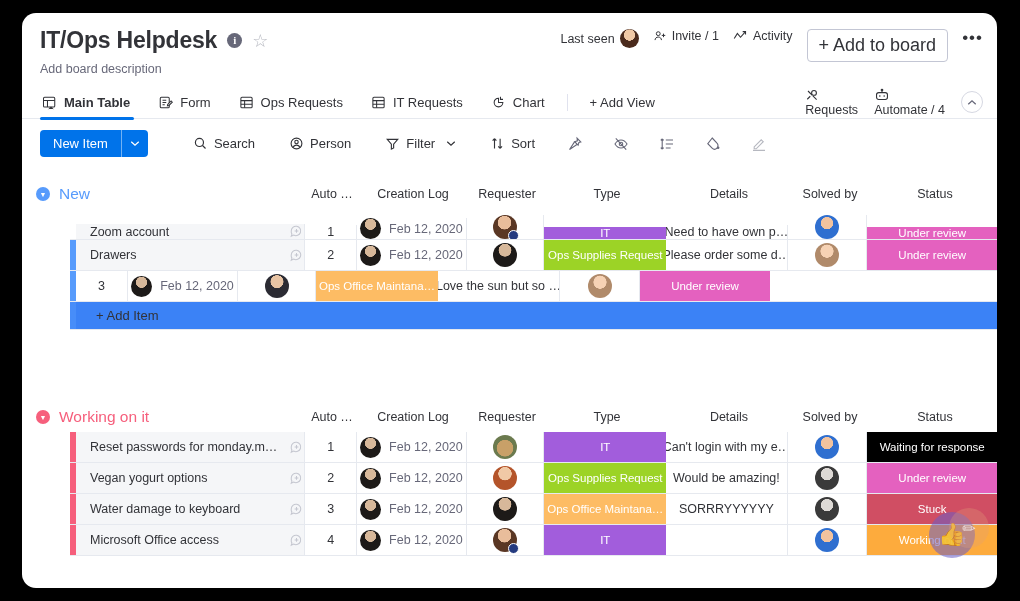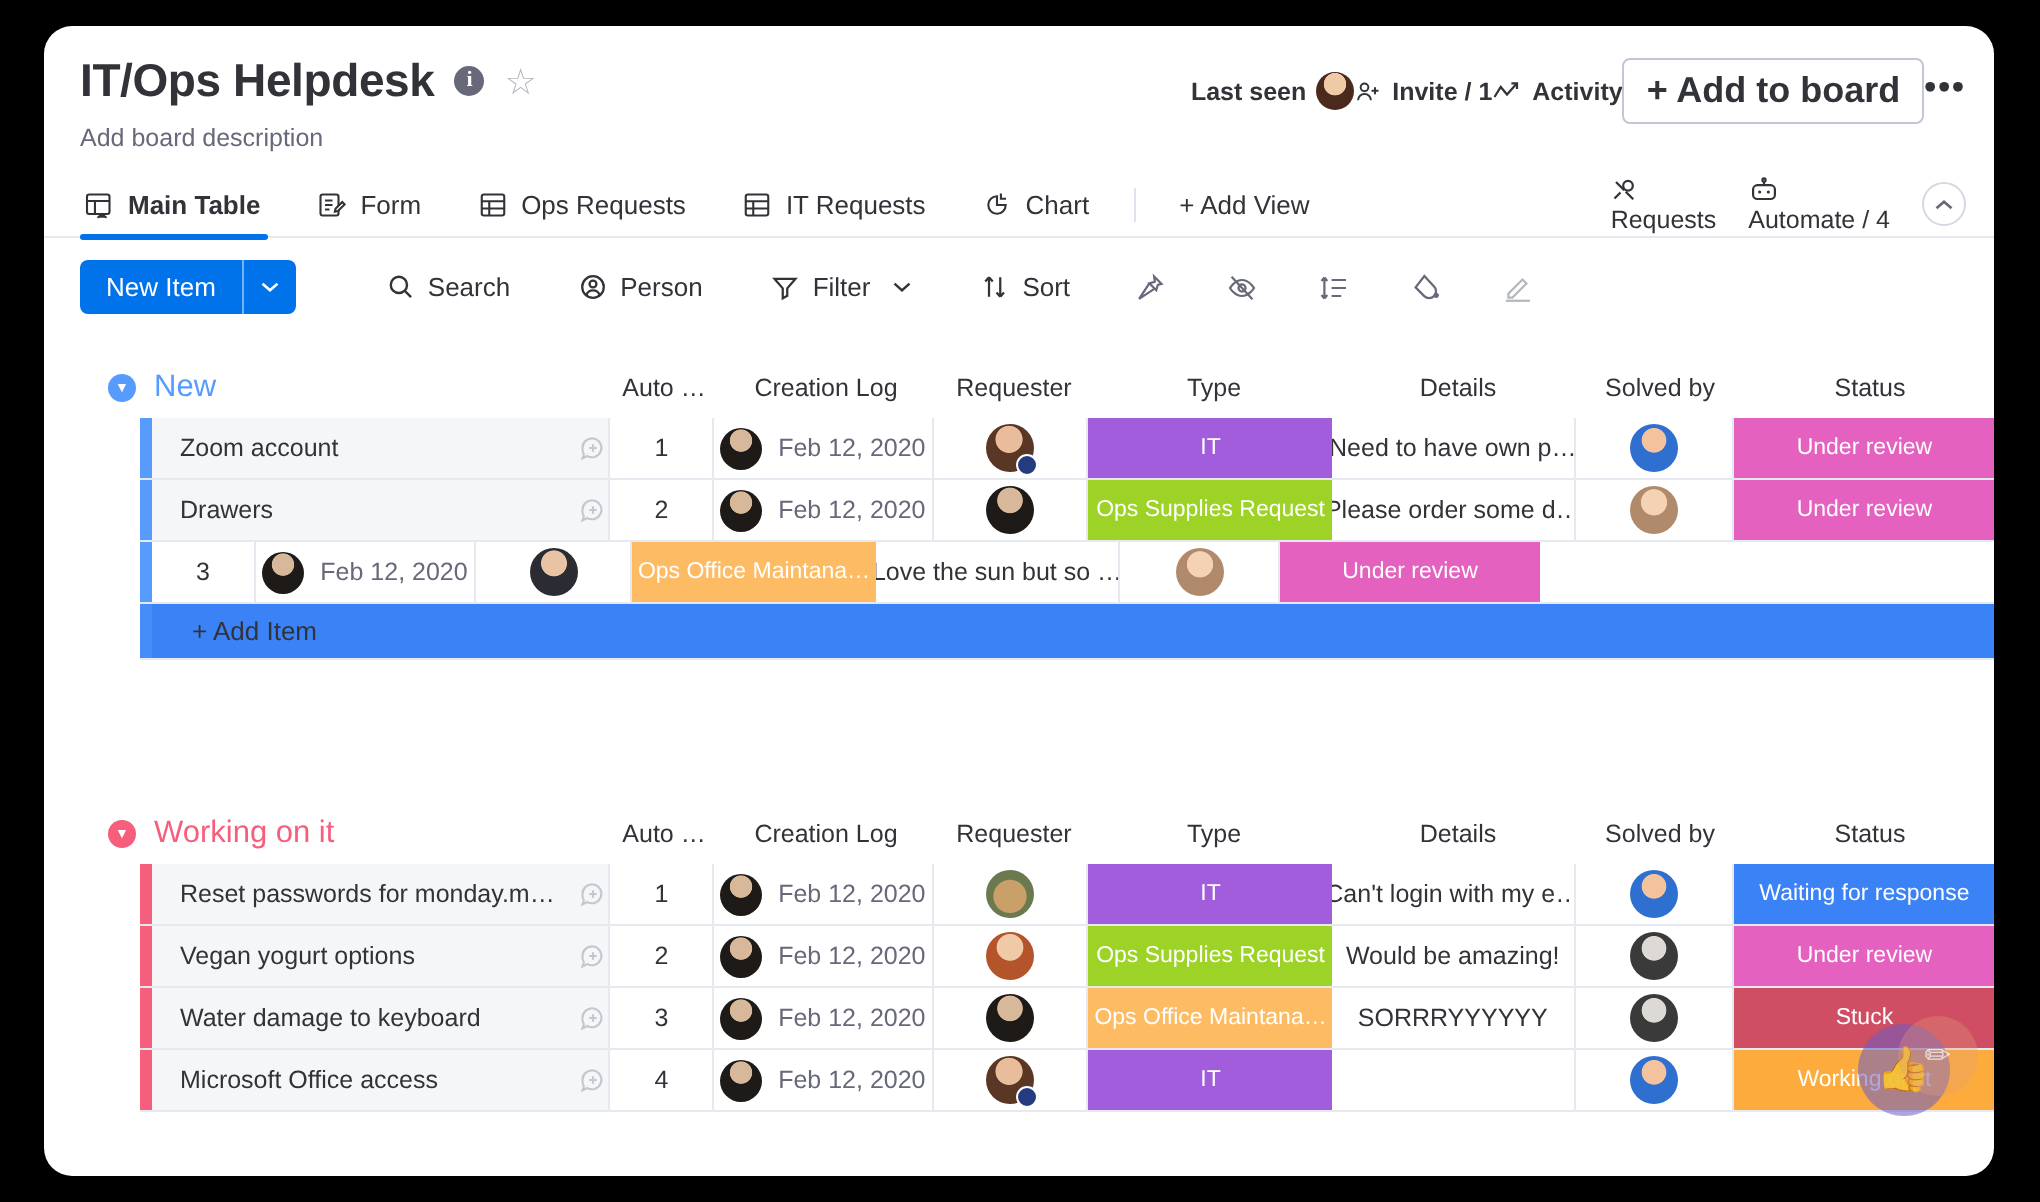--- a/index.html
+++ b/index.html
@@ -29,22 +29,22 @@
     background: #676879; color: #fff; font-size: 11px; font-weight: bold;
     display: flex; align-items: center; justify-content: center;
     font-family: "Liberation Serif", serif; line-height: 1;
   }
   .star-icon { color: #b6b8c0; font-size: 18px; line-height: 1; }
   .board-desc {
     margin-top: 8px; font-size: 12.5px; color: #676879;
   }
   .head-right {
     position: absolute; right: 14px; top: 16px;
-    display: flex; align-items: center; 
-    font-size: 12.5px; color: #323338; font-weight: bold;
+    display: flex; align-items: flex-start; gap: 14px;
+    font-size: 12.5px; color: #323338;
   }
   .head-right .hr-item { display: flex; align-items: center; gap: 5px; white-space: nowrap; }
   .avatar {
     border-radius: 50%; background-size: cover; background-position: center;
     display: inline-block; flex: none; position: relative;
   }
   .btn-outline {
     border: 1px solid #c3c6d4; border-radius: 4px;
     padding: 5px 11px; font-size: 18px; color: #323338;
     background: #fff; white-space: nowrap;
@@ -91,21 +91,21 @@
   .tb-item {
     display: flex; align-items: center; gap: 6px;
     font-size: 13px; color: #323338; padding: 4px 11px; white-space: nowrap;
   }
   .tb-icon-only { padding: 4px 9px; color: #676879; }
   svg { display: block; }
   
   .board-body { position: relative; height: 403px; overflow: hidden; }
   .group { position: relative; }
   .group-head {
-    display: flex; align-items: center; height: 30px; padding-left: 32px;
+    display: flex; align-items: center; height: 30px; padding-left: 14px;
     position: relative;
   }
   .grp-caret {
     width: 14px; height: 14px; border-radius: 50%;
     display: flex; align-items: center; justify-content: center;
     color: #fff; font-size: 7px; flex: none; margin-right: 9px;
   }
   .grp-title { font-size: 15.5px; }
   .col-heads {
     position: absolute; left: 0; top: 0; height: 30px;
@@ -366,21 +366,21 @@
           <div class="ch" style="width:52px">Auto …</div>
           <div class="ch" style="width:110px">Creation Log</div>
           <div class="ch" style="width:78px">Requester</div>
           <div class="ch" style="width:122px">Type</div>
           <div class="ch" style="width:122px">Details</div>
           <div class="ch" style="width:80px">Solved by</div>
           <div class="ch" style="width:130px">Status</div>
         </div>
       </div>
 
-      <div class="row" style="margin-left:48px;">
+      <div class="row" style="margin-left:48px;align-items:flex-end;">
         <div class="stripe" style="background:#579bfc"></div>
         <div class="cell name" style="width:230px">
           <span class="txt">Zoom account</span>
           <svg class="chat-ico" width="15" height="15" viewBox="0 0 20 20" fill="none" stroke="#c5c7d0" stroke-width="1.4">
             <path d="M3 9.3a6.3 6.3 0 1 1 3.2 5.4L3 16.3l.9-2.8A6.2 6.2 0 0 1 3 9.3z"></path>
             <path d="M10 6.8v5M7.5 9.3h5"></path>
             </svg>
         </div>
         <div class="cell" style="width:52px">1</div>
         <div class="cell date" style="width:110px">
@@ -479,21 +479,21 @@
           <span>Feb 12, 2020</span>
         </div>
         <div class="cell" style="width:78px">
           <span class="avatar" style="width:24px;height:24px;background:radial-gradient(circle at 50% 55%, #c8a068 0 45%, #6b7a4e 48% 100%);"></span>
         </div>
         <div class="cell colored" style="width:122px;background:#a25ddc">IT</div>
         <div class="cell details" style="width:122px">Can't login with my e…</div>
         <div class="cell" style="width:80px">
           <span class="avatar" style="width:24px;height:24px;background:radial-gradient(circle at 50% 34%, #f3c39e 0 30%, #2f6fd0 32% 100%);"></span>
         </div>
-        <div class="cell colored" style="width:130px;background:#3b82f6">Waiting for response</div>
+        <div class="cell colored" style="width:130px;background:#000000">Waiting for response</div>
       </div>
 
       <div class="row" style="margin-left:48px;">
         <div class="stripe" style="background:#f65f7c"></div>
         <div class="cell name" style="width:230px">
           <span class="txt">Vegan yogurt options</span>
           <svg class="chat-ico" width="15" height="15" viewBox="0 0 20 20" fill="none" stroke="#c5c7d0" stroke-width="1.4">
             <path d="M3 9.3a6.3 6.3 0 1 1 3.2 5.4L3 16.3l.9-2.8A6.2 6.2 0 0 1 3 9.3z"></path>
             <path d="M10 6.8v5M7.5 9.3h5"></path>
             </svg>

